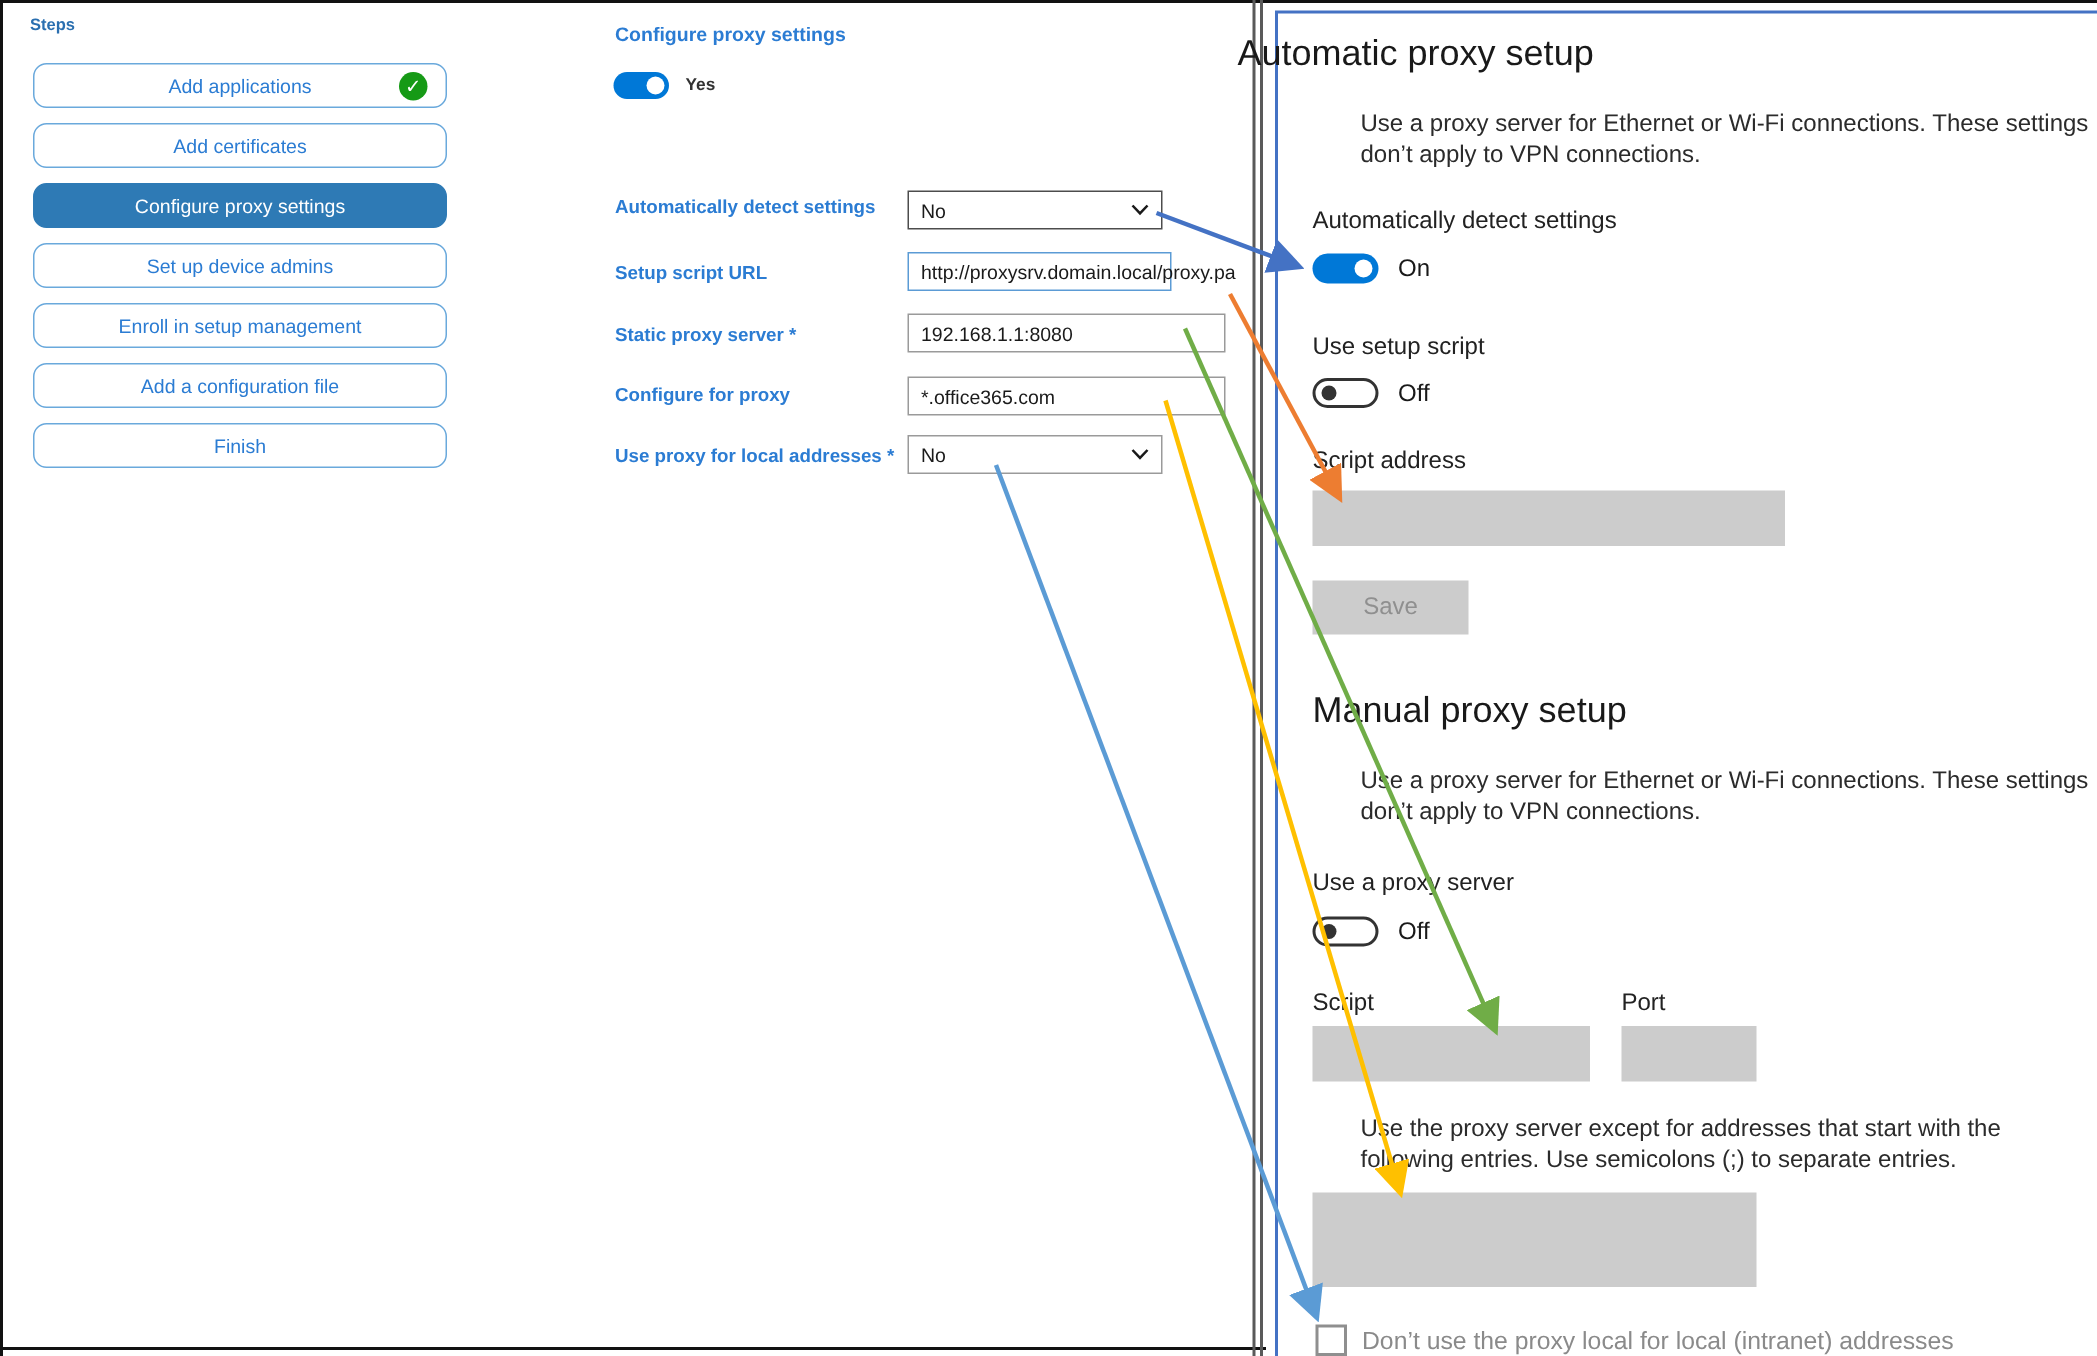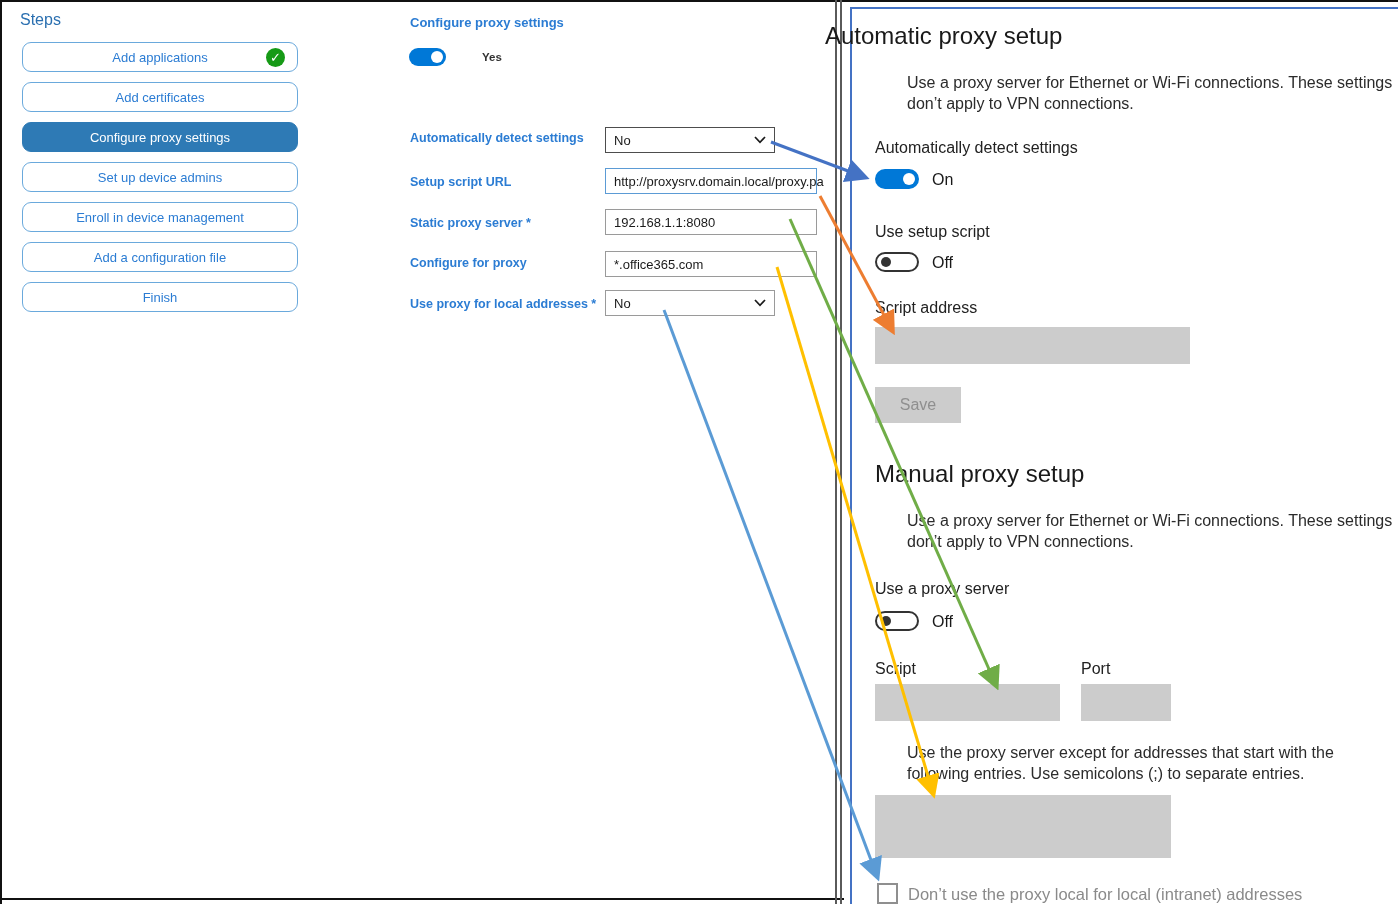--- a/index.html
+++ b/index.html
@@ -11,36 +11,36 @@
   .abs { position:absolute; }
 
   
   .frame-top   { left:0; top:0; width:1398px; height:2px; background:#111; }
   .frame-left  { left:0; top:0; width:2px; height:904px; background:#111; }
   .frame-bottom{ left:0; top:898px; width:844px; height:2px; background:#111; }
   .divider-a   { left:835px; top:0; width:2px; height:904px; background:#5a5a5a; }
   .divider-b   { left:840px; top:0; width:2px; height:904px; background:#5a5a5a; }
 
   
-  .steps-title { left:20px; top:11px; font-size:16px; font-weight:normal; color:#2a6fb0; }
+  .steps-title { left:20px; top:11px; font-size:11px; font-weight:bold; color:#2a6fb0; }
   .step-btn {
     position:absolute; left:22px; width:276px; height:30px;
     border:1px solid #6aa9dc; border-radius:9px; background:#fff;
     color:#2b7cd3; font-size:13px; display:flex; align-items:center; justify-content:center;
     cursor:pointer;
   }
   .step-btn.selected { background:#2e7ab5; border-color:#2e7ab5; color:#ffffff; }
   .check-circle {
     position:absolute; right:12px; top:5px; width:19px; height:19px; border-radius:50%;
     background:#169a16; color:#fff; font-size:13px; line-height:19px; text-align:center;
   }
 
   
   .config-title { left:410px; top:15px; font-size:13px; font-weight:bold; color:#2b7cd3; }
-  .yes-label { left:457px; top:51px; font-size:11.5px; color:#333; font-weight:bold;margin-left:25px; }
+  .yes-label { left:457px; top:51px; font-size:11.5px; color:#333; font-weight:bold; }
   .field-label { position:absolute; left:410px; font-size:12.5px; font-weight:bold; color:#2b7cd3; }
   .text-input, .select-box {
     position:absolute; left:605px; background:#fff; border:1px solid #9a9a9a;
     font-size:13px; color:#1a1a1a; display:flex; align-items:center;
     padding:12px 8px; cursor:text;
   }
   .select-box { justify-content:space-between; cursor:default; }
   .blue-border { border-color:#5b9bd5; }
   .dark-border { border-color:#4d4d4d; }
   .chev svg { display:block; }
@@ -65,21 +65,21 @@
   }
 
   
   .settings-box { left:850px; top:7px; width:560px; height:920px; border:2px solid #4472c4; }
   .rp-h1   { position:absolute; font-size:24px; font-weight:300; color:#191919; }
   .rp-body { position:absolute; font-size:16px; line-height:1.32; color:#2b2b2b;margin-left:32px; }
   .rp-label{ position:absolute; font-size:16px; color:#222; }
   .rp-state{ position:absolute; font-size:16px; color:#191919; }
   .gray-box { position:absolute; background:#cccccc; }
   .save-btn {
-    position:absolute; left:875px; top:387px; width:86px; height:36px; background:#cccccc;
+    position:absolute; left:875px; top:387px; width:104px; height:36px; background:#cccccc;
     color:#8f8f8f; font-size:16px; display:flex; align-items:center; justify-content:center;
     cursor:default;
   }
   .rp-checkbox { left:877px; top:883px; width:21px; height:21px; border:2px solid #8f8f8f; background:#fff; cursor:pointer; }
   .rp-check-label { left:908px; top:885px; font-size:16.5px; color:#8a8a8a; }
 
   .arrows { position:absolute; left:0; top:0; z-index:50; pointer-events:none; }
 </style>
 </head>
 <body>
@@ -99,21 +99,21 @@
 <div class="step-btn" style="top:82px">
   <span>Add certificates</span>
 </div>
 <div class="step-btn selected" style="top:122px">
   <span>Configure proxy settings</span>
 </div>
 <div class="step-btn" style="top:162px">
   <span>Set up device admins</span>
 </div>
 <div class="step-btn" style="top:202px">
-  <span>Enroll in device management</span>
+  <span>Enroll in setup management</span>
 </div>
 <div class="step-btn" style="top:242px">
   <span>Add a configuration file</span>
 </div>
 <div class="step-btn" style="top:282px">
   <span>Finish</span>
 </div>
 
 <div class="abs config-title">Configure proxy settings</div>
 <div class="toggle toggle-sm" style="left:409px; top:48px"></div>
@@ -123,21 +123,21 @@
 <div class="select-box dark-border" style="top:127px; width:170px; height:21px">
   <span>No</span>
   <span class="chev">
     <svg width="12" height="8" viewBox="0 0 12 8">
         <path d="M1 1 L6 6.3 L11 1" fill="none" stroke="#1a1a1a" stroke-width="1.7"></path>
       </svg>
   </span>
 </div>
 
 <div class="field-label" style="top:175px">Setup script URL</div>
-<div class="text-input blue-border" style="top:168px; width:212px; height:23px">
+<div class="text-input blue-border" style="top:168px; width:176px; height:23px">
   <span>http://proxysrv.domain.local/proxy.pa</span>
 </div>
 
 <div class="field-label" style="top:216px">Static proxy server *</div>
 <div class="text-input" style="top:209px; width:212px; height:22px">
   <span>192.168.1.1:8080</span>
 </div>
 
 <div class="field-label" style="top:256px">Configure for proxy</div>
 <div class="text-input" style="top:251px; width:212px; height:22px">

